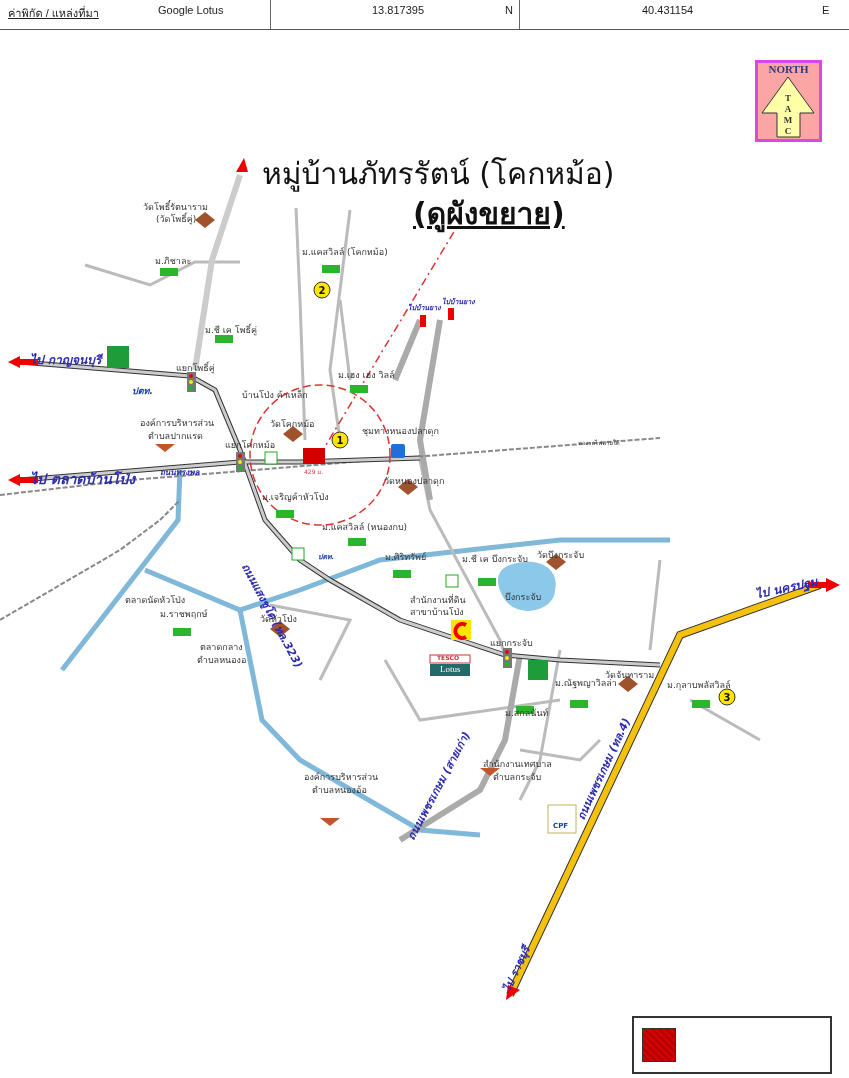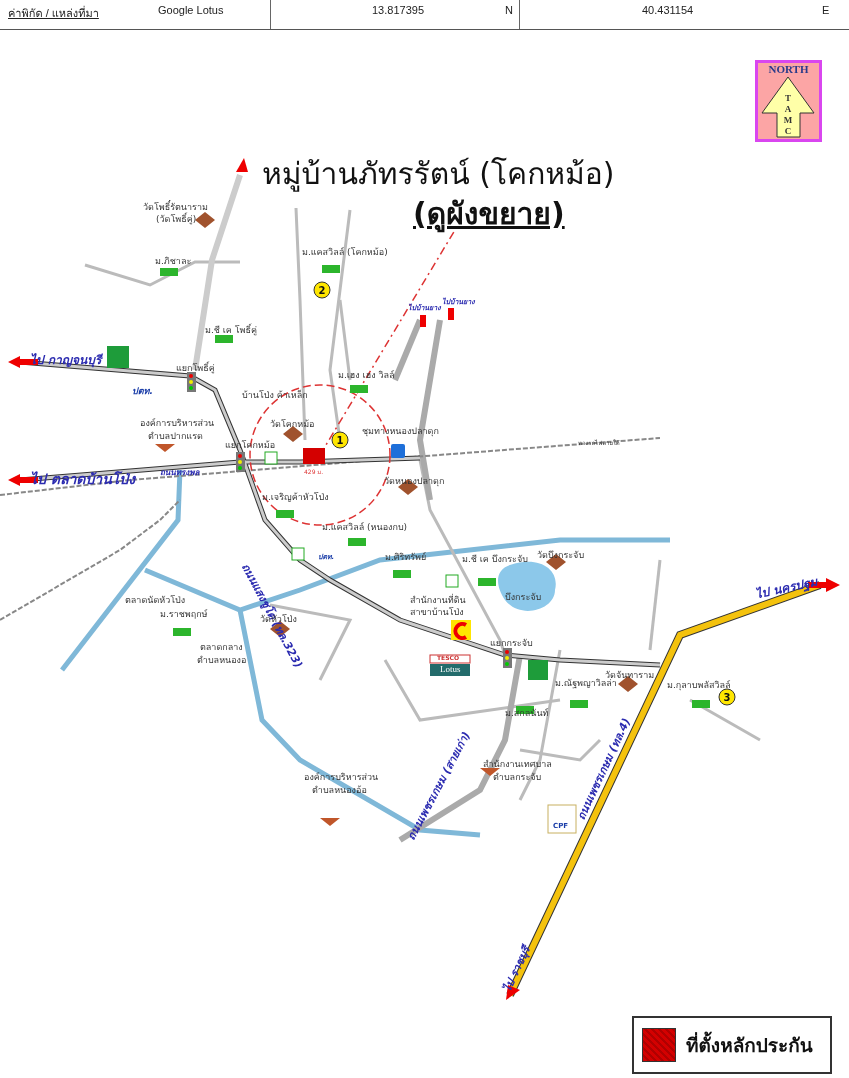--- a/index.html
+++ b/index.html
@@ -237,14 +237,13 @@
 <span class="lab" style="left:312px;top:783px">ตำบลหนองอ้อ</span>
 <span class="lab" style="left:437px;top:654px;font-size:6px;color:#c33;font-weight:bold">TESCO</span>
 <span class="lab" style="left:440px;top:664px;font-size:9px;color:#fff;font-family:'Liberation Serif',serif">Lotus</span>
 <span class="lab" style="left:132px;top:384px;color:#1a3da8;font-weight:bold;font-style:italic">ปตท.</span>
 <span class="lab" style="left:318px;top:551px;color:#1a3da8;font-weight:bold;font-style:italic;font-size:7px">ปตท.</span>
 <span class="lab" style="left:553px;top:822px;color:#1a3da8;font-weight:bold;font-size:7px">CPF</span>
 <span class="lab" style="left:304px;top:467px;color:#d33;font-size:6px">429 ม.</span>
 
 <div class="legend">
   <div class="sw"></div>
-  <div class="tx">ที่ตั้งหลักประกัน</div>
 </div>
 
 </body></html>

